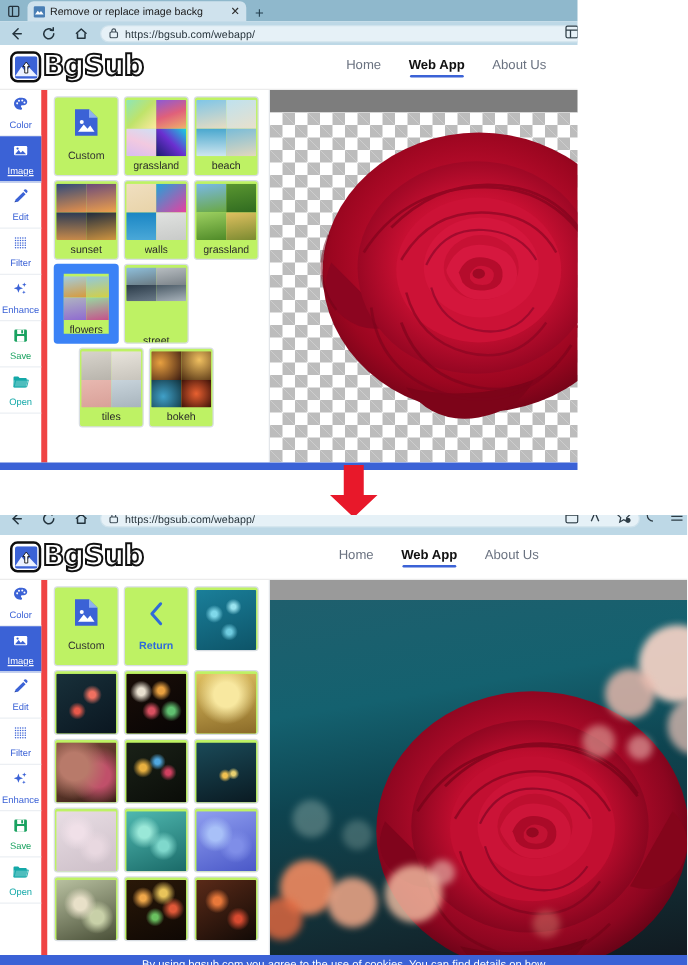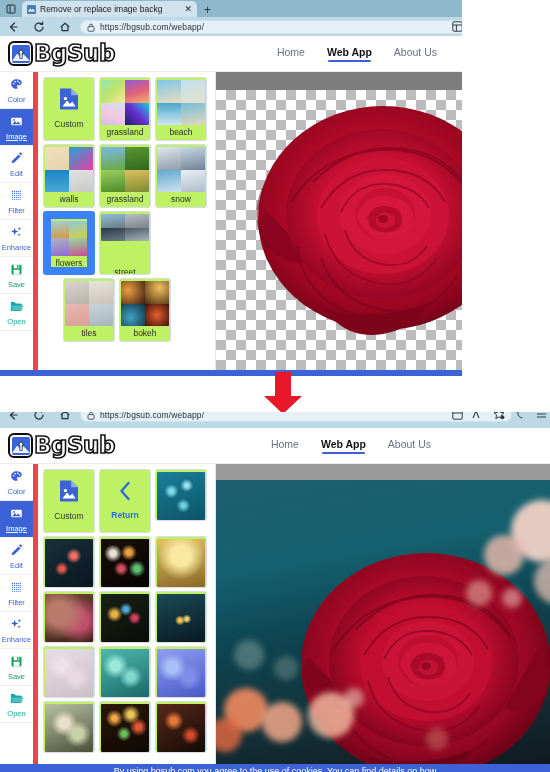--- a/index.html
+++ b/index.html
@@ -383,49 +383,49 @@
               <div style="background:linear-gradient(160deg,#bfe2ef,#e9e0cb);"></div>
               <div style="background:linear-gradient(180deg,#4aa8cf,#cfe6ef);"></div>
               <div style="background:linear-gradient(170deg,#79bcd8,#e3d8bd);"></div>
             </div>
           </div>
           <span class="t-label">beach</span>
         </div>
         <div class="thumb" style="height: 64px;">
           <div class="t-img" style="">
             <div style="position:absolute;inset:0;display:grid;grid-template-columns:1fr 1fr;grid-template-rows:1fr 1fr;">
+              <div style="background:linear-gradient(170deg,#2f4a7a,#e8914a);"></div>
+              <div style="background:linear-gradient(170deg,#6a4a7a,#f0a24a);"></div>
+              <div style="background:linear-gradient(180deg,#2c3b55,#c78a4a);"></div>
+              <div style="background:linear-gradient(170deg,#1e2b3e,#d0953f);"></div>
+            </div>
+          </div>
+          <span class="t-label">sunset</span>
+        </div>
+        <div class="thumb" style="height: 64px;">
+          <div class="t-img" style="">
+            <div style="position:absolute;inset:0;display:grid;grid-template-columns:1fr 1fr;grid-template-rows:1fr 1fr;">
               <div style="background:linear-gradient(160deg,#f0dfc0,#e8d3a8);"></div>
               <div style="background:linear-gradient(140deg,#22a3d8,#e83fa0);"></div>
               <div style="background:linear-gradient(180deg,#1a86c4,#4aa8d8);"></div>
               <div style="background:linear-gradient(170deg,#e0e2e0,#c8cac8);"></div>
             </div>
           </div>
           <span class="t-label">walls</span>
         </div>
         <div class="thumb" style="height: 64px;">
           <div class="t-img" style="">
             <div style="position:absolute;inset:0;display:grid;grid-template-columns:1fr 1fr;grid-template-rows:1fr 1fr;">
               <div style="background:linear-gradient(170deg,#79b8e8,#6aa840);"></div>
               <div style="background:linear-gradient(170deg,#5a9630,#2f6a20);"></div>
               <div style="background:linear-gradient(170deg,#9ccf60,#4f8a28);"></div>
               <div style="background:linear-gradient(170deg,#e0c060,#7a8a30);"></div>
             </div>
           </div>
           <span class="t-label">grassland</span>
-        </div>
-        <div class="thumb" style="height: 64px;">
-          <div class="t-img" style="">
-            <div style="position:absolute;inset:0;display:grid;grid-template-columns:1fr 1fr;grid-template-rows:1fr 1fr;">
-              <div style="background:linear-gradient(170deg,#dfe7ee,#8f9ba8);"></div>
-              <div style="background:linear-gradient(170deg,#c8d6e2,#6f8296);"></div>
-              <div style="background:linear-gradient(170deg,#5fa8cf,#cfe2ee);"></div>
-              <div style="background:linear-gradient(170deg,#e8eef4,#aebdc9);"></div>
-            </div>
-          </div>
-          <span class="t-label">snow</span>
         </div>
         <div class="thumb selected" style="height: 64px;">
           <div class="t-img" style="">
             <div style="position:absolute;inset:0;display:grid;grid-template-columns:1fr 1fr;grid-template-rows:1fr 1fr;">
               <div style="background:linear-gradient(170deg,#9fd0e8,#d89a3a);"></div>
               <div style="background:linear-gradient(170deg,#8fc8e0,#d8d03a);"></div>
               <div style="background:linear-gradient(170deg,#b0b8c0,#8f6ad0);"></div>
               <div style="background:linear-gradient(170deg,#98d8a0,#c84a8a);"></div>
             </div>
           </div>

